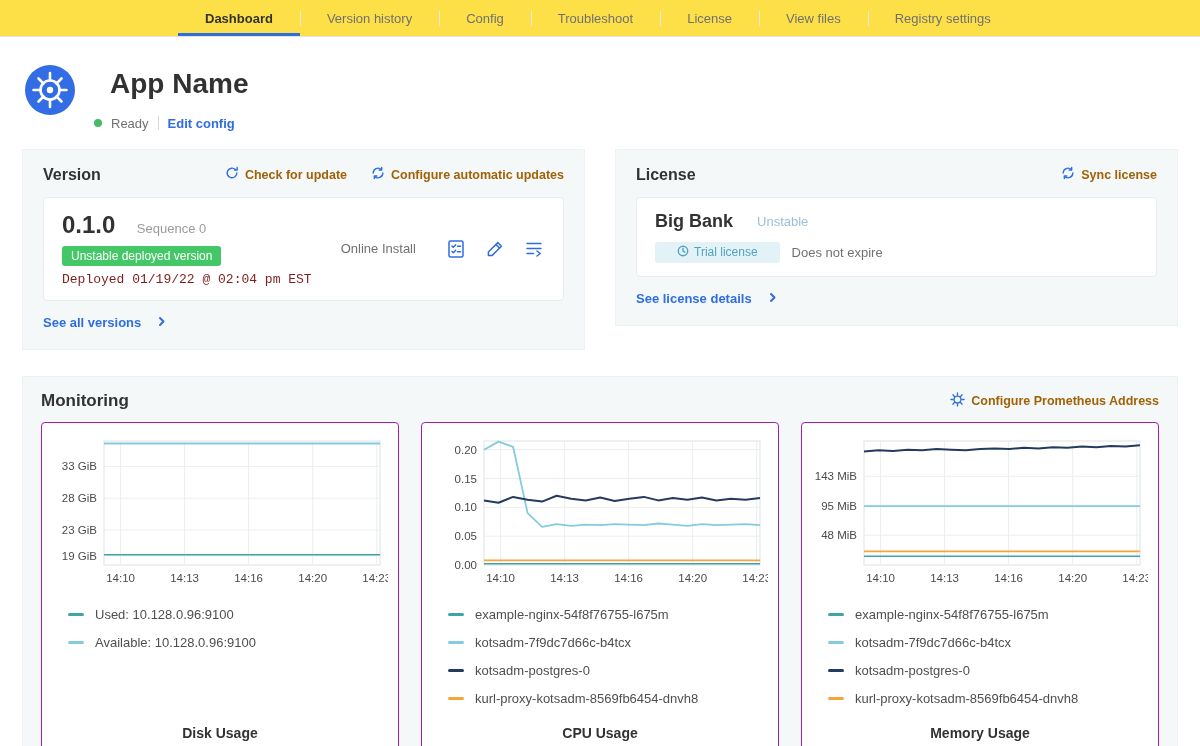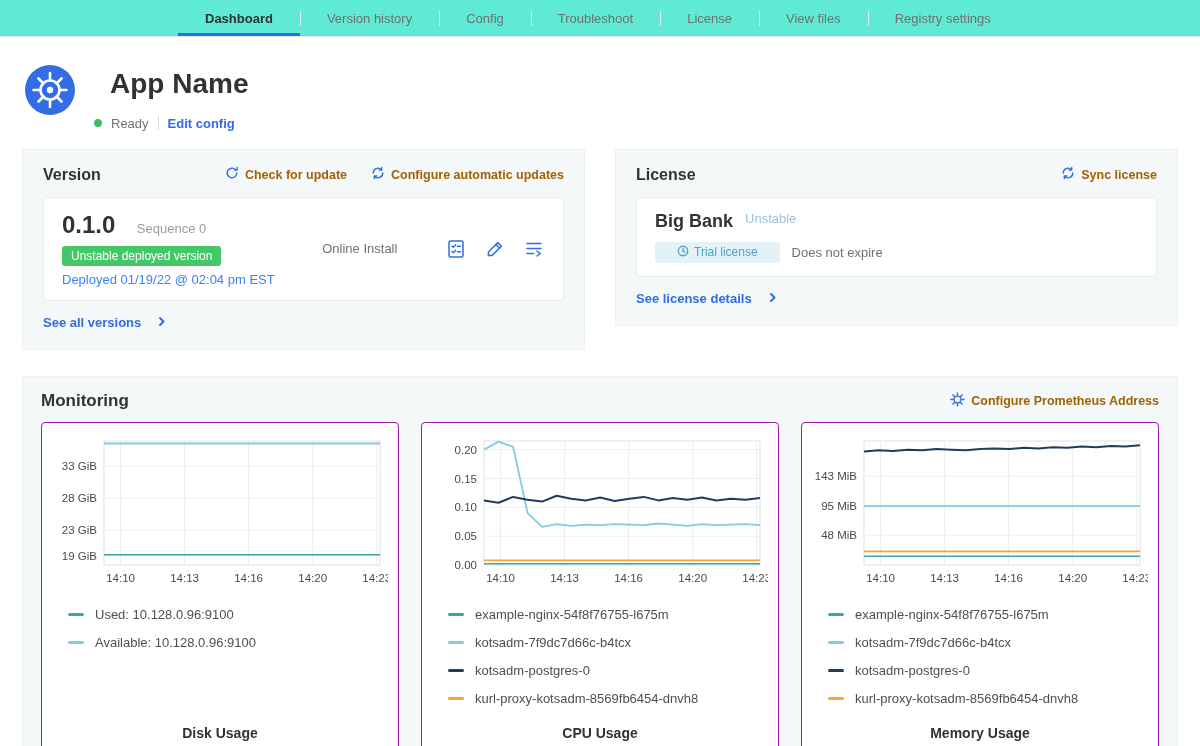--- a/index.html
+++ b/index.html
@@ -4,21 +4,21 @@
 <style>
   * { box-sizing: border-box; }
   body {
     margin: 0; width: 1200px; height: 746px; overflow: hidden;
     background: #ffffff; color: #323232;
     font-family: "Liberation Sans", sans-serif;
   }
   a { text-decoration: none; cursor: pointer; }
 
   
-  .topnav { height: 37px; border-bottom: 1px solid #e0e3e5; display: flex; align-items: stretch; padding-left: 178px; background:#5eead4; }
+  .topnav { height: 37px; border-bottom: 1px solid #e0e3e5; display: flex; align-items: stretch; padding-left: 178px; background:#fde047; }
   .tab { position: relative; display: flex; align-items: center; padding: 0 27px; font-size: 13px; color: #717171; cursor: pointer; }
   .tab + .tab::before { content:""; position:absolute; left:0; top:11px; height:15px; width:1px; background:#e6e8ea; }
   .tab.active { color:#323232; font-weight:700; box-shadow: inset 0 -3px 0 #2f6de0; }
 
   
   .app-header { display:flex; align-items:center; gap:18px; padding: 16px 24px 4px; }
   .app-title { font-size: 28px; font-weight: 700; margin: 16px; line-height: 1.1; }
   .status-row { display:flex; align-items:center; gap:9px; margin-top:7px; font-size:13px; color:#717171; }
   .dot { width:8px; height:8px; border-radius:50%; background:#44bb66; }
   .pipe { width:1px; height:14px; background:#d6d9db; }
@@ -30,27 +30,27 @@
   .panel-head { display:flex; justify-content:space-between; align-items:center; margin-bottom:13px; }
   .panel-head h2 { font-size:16px; margin:0; font-weight:700; }
   .head-links { display:flex; gap:24px; align-items:center; }
   .ilink { display:inline-flex; align-items:center; gap:6px; color:#a16207; font-size:12.5px; font-weight:700; }
   .inner { background:#fff; border:1px solid #e9edef; border-radius:4px; padding:13px 18px; }
 
   .version-inner { display:flex; justify-content:space-between; align-items:center; }
   .vnum { font-size:24px; font-weight:700; }
   .seq { font-size:13px; color:#9b9b9b; margin-left:17px; }
   .badge-green { display:inline-block; background:#44c767; color:#fff; font-size:12px; padding:3px 9px; border-radius:3px; margin:7px 0 6px; }
-  .deployed { font-size:13px; color:#3b82f6; }
+  .deployed { font-size:13px; color:#7f1d1d;font-family:Liberation Mono, monospace; }
   .install-type { font-size:13px; color:#717171; }
   .vicons { display:flex; gap:17px; align-items:center; }
   .vicon { cursor:pointer; display:inline-flex; }
   .see-link { display:inline-flex; align-items:center; gap:16px; margin-top:14px; color:#2f6de0; font-weight:700; font-size:13px; }
 
-  .lic-name-row { display:flex; align-items:flex-start; gap:12px; }
+  .lic-name-row { display:flex; align-items:center; gap:24px; }
   .lic-name { font-size:18px; font-weight:700; }
   .channel { font-size:13px; color:#9cc0d6; }
   .lic-row2 { margin-top:10px; display:flex; align-items:center; gap:12px; }
   .badge-trial { display:inline-flex; align-items:center; gap:5px; background:#e3f2f7; color:#52a3c0; font-size:12px; padding:3px 22px; border-radius:3px; }
   .expiry { font-size:13px; color:#717171; }
 
   
   .monitoring { margin: 26px 22px 18px; background:#f5f8f9; border:1px solid #eef1f2; padding: 14px 18px 18px; }
   .charts { display:flex; gap:22px; margin-top:11px; }
   .chart-card { background:#fff; border:1px solid #a21caf; border-radius:4px; padding:12px 10px; flex:1; display:flex; flex-direction:column; }

